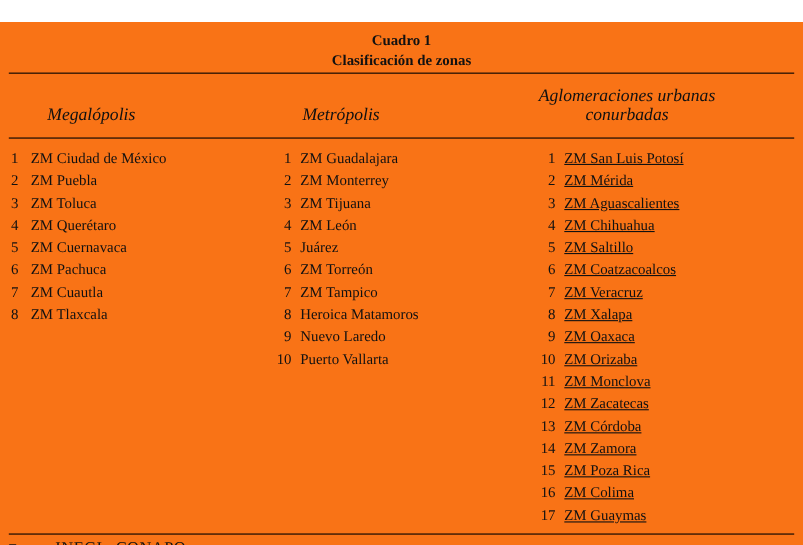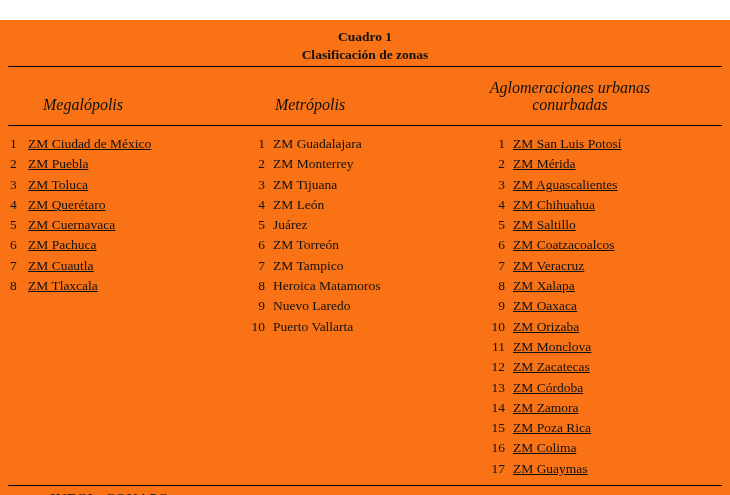--- a/index.html
+++ b/index.html
@@ -65,21 +65,21 @@
   .row {
     display: flex;
     line-height: 20.3px;
     font-size: 13.5px;
     white-space: nowrap;
   }
   .num { display: inline-block; }
   .label { display: inline-block; }
   .col.c1 .row { padding-left: 2px; }
   .col.c1 .num { width: 12px; text-align: left; }
-  .col.c1 .label { margin-left: 6px; text-decoration: underline; }
+  .col.c1 .label { margin-left: 6px; }
   .col.c2 .row { padding-left: 17px; }
   .col.c2 .num { width: 18px; text-align: right; }
   .col.c2 .label { margin-left: 8px; text-align: center; }
   .col.c3 .row { padding-left: 25px; }
   .col.c3 .num { width: 20px; text-align: right; }
   .col.c3 .label { margin-left: 8px; text-decoration: underline; }
 
   .source {
     padding-top: 6px;
     font-size: 12px;

